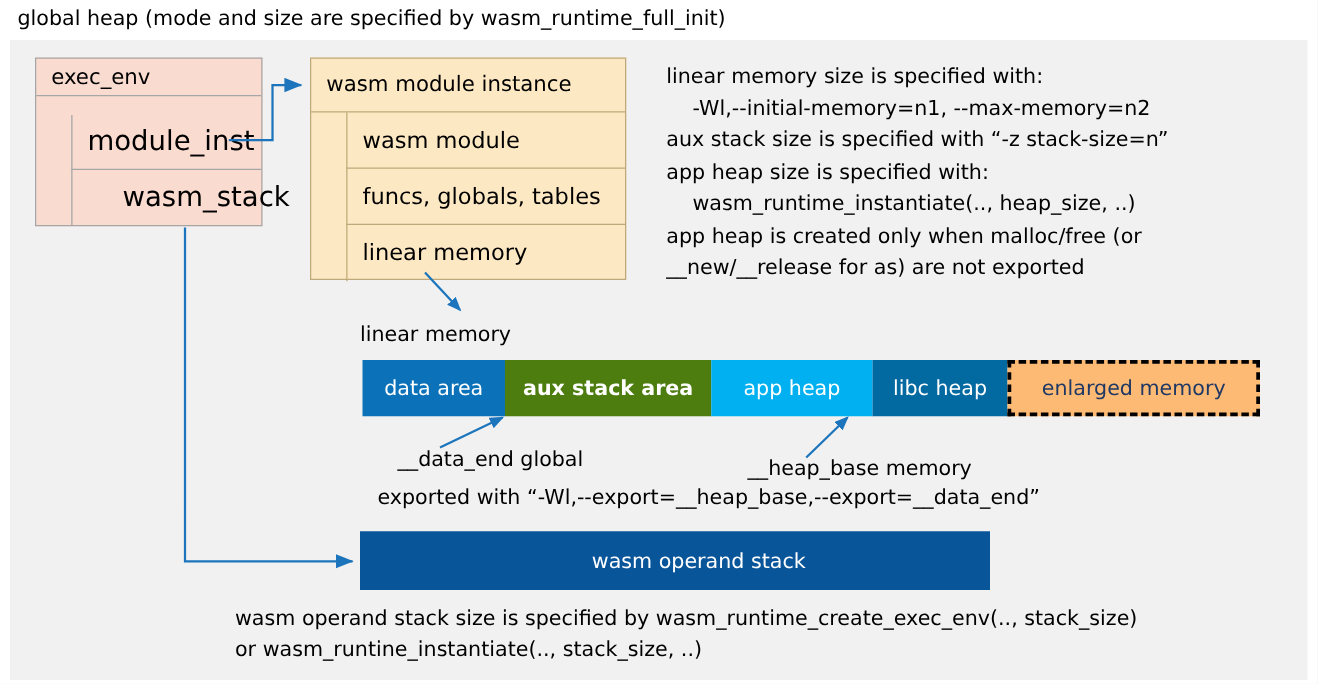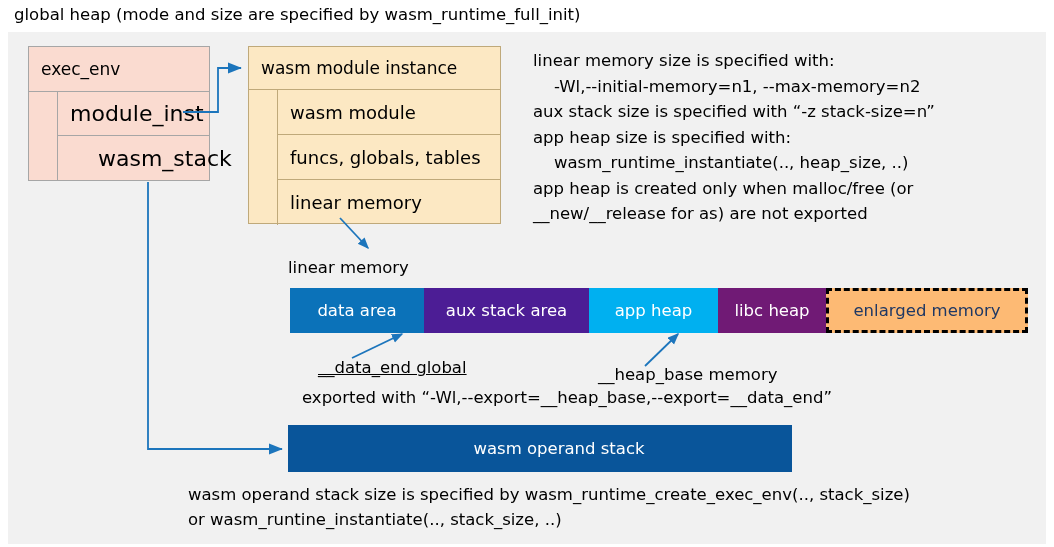--- a/index.html
+++ b/index.html
@@ -26,21 +26,21 @@
 
   
   .box{position:absolute;box-sizing:border-box;}
 
   
   #exec-env-box{
     left:28px;top:46px;width:182px;height:135px;
     background:#fadbd0;border:1px solid #a6a6a6;
   }
   #exec-env-header{
-    position:absolute;left:0;top:0;width:180px;height:45px;
+    position:absolute;left:0;top:0;width:180px;height:30px;
     border-bottom:1px solid #a6a6a6;
     display:flex;align-items:center;padding-left:12px;box-sizing:border-box;
     font-size:17px;color:#000;
   }
   .ee-row{
     position:absolute;left:28px;width:152px;height:44px;
     border-left:1px solid #a6a6a6;
     display:flex;align-items:center;padding-left:12px;box-sizing:border-box;
     font-size:22px;color:#000;
   }
@@ -89,21 +89,21 @@
     box-sizing:border-box;
   }
   #seg-enlarged{
     color:#1f3864;background:#f1f1f1;
     border:3px dashed #000000;
   }
 
   
   #ann-data-end{
     position:absolute;left:318px;top:358px;
-    font-size:16.5px;color:#000;white-space:nowrap;text-decoration:underline;
+    font-size:16.5px;color:#000;white-space:nowrap;
   }
   #ann-heap-base{
     position:absolute;left:598px;top:365px;
     font-size:16.5px;color:#000;white-space:nowrap;
   }
   #ann-exported{
     position:absolute;left:302px;top:388px;
     font-size:16.5px;color:#000;white-space:nowrap;
   }
 
@@ -151,24 +151,24 @@
     -Wl,--initial-memory=n1, --max-memory=n2
 aux stack size is specified with “-z stack-size=n”
 app heap size is specified with:
     wasm_runtime_instantiate(.., heap_size, ..)
 app heap is created only when malloc/free (or
 __new/__release for as) are not exported</div>
 
   <div id="linear-memory-label">linear memory</div>
 
   <div id="linear-memory-bar">
-    <div class="seg" id="seg-data-area" style="width: 134px; background: rgb(11, 114, 185);">data area</div>
-    <div class="seg" id="seg-aux-stack" style="width: 165px; background: #4c1d95;">aux stack area</div>
+    <div class="seg" id="seg-data-area" style="width: 114px; background: rgb(11, 114, 185);">data area</div>
+    <div class="seg" id="seg-aux-stack" style="width: 165px; background: #4d7c0f; font-weight: bold;">aux stack area</div>
     <div class="seg" id="seg-app-heap" style="width: 129px; background: rgb(0, 176, 240);">app heap</div>
-    <div class="seg" id="seg-libc-heap" style="width: 108px; background: #701a75;">libc heap</div>
+    <div class="seg" id="seg-libc-heap" style="width: 108px; background: #0369a1;">libc heap</div>
     <div class="seg" id="seg-enlarged" style="width: 202px; background: #fdba74;">enlarged memory</div>
   </div>
 
   <div id="ann-data-end">__data_end global</div>
   <div id="ann-heap-base">__heap_base memory</div>
   <div id="ann-exported">exported with “-Wl,--export=__heap_base,--export=__data_end”</div>
 
   <div class="box" id="wasm-operand-stack-box">wasm operand stack</div>
   <div id="operand-stack-note">wasm operand stack size is specified by wasm_runtime_create_exec_env(.., stack_size)
 or wasm_runtine_instantiate(.., stack_size, ..)</div>

